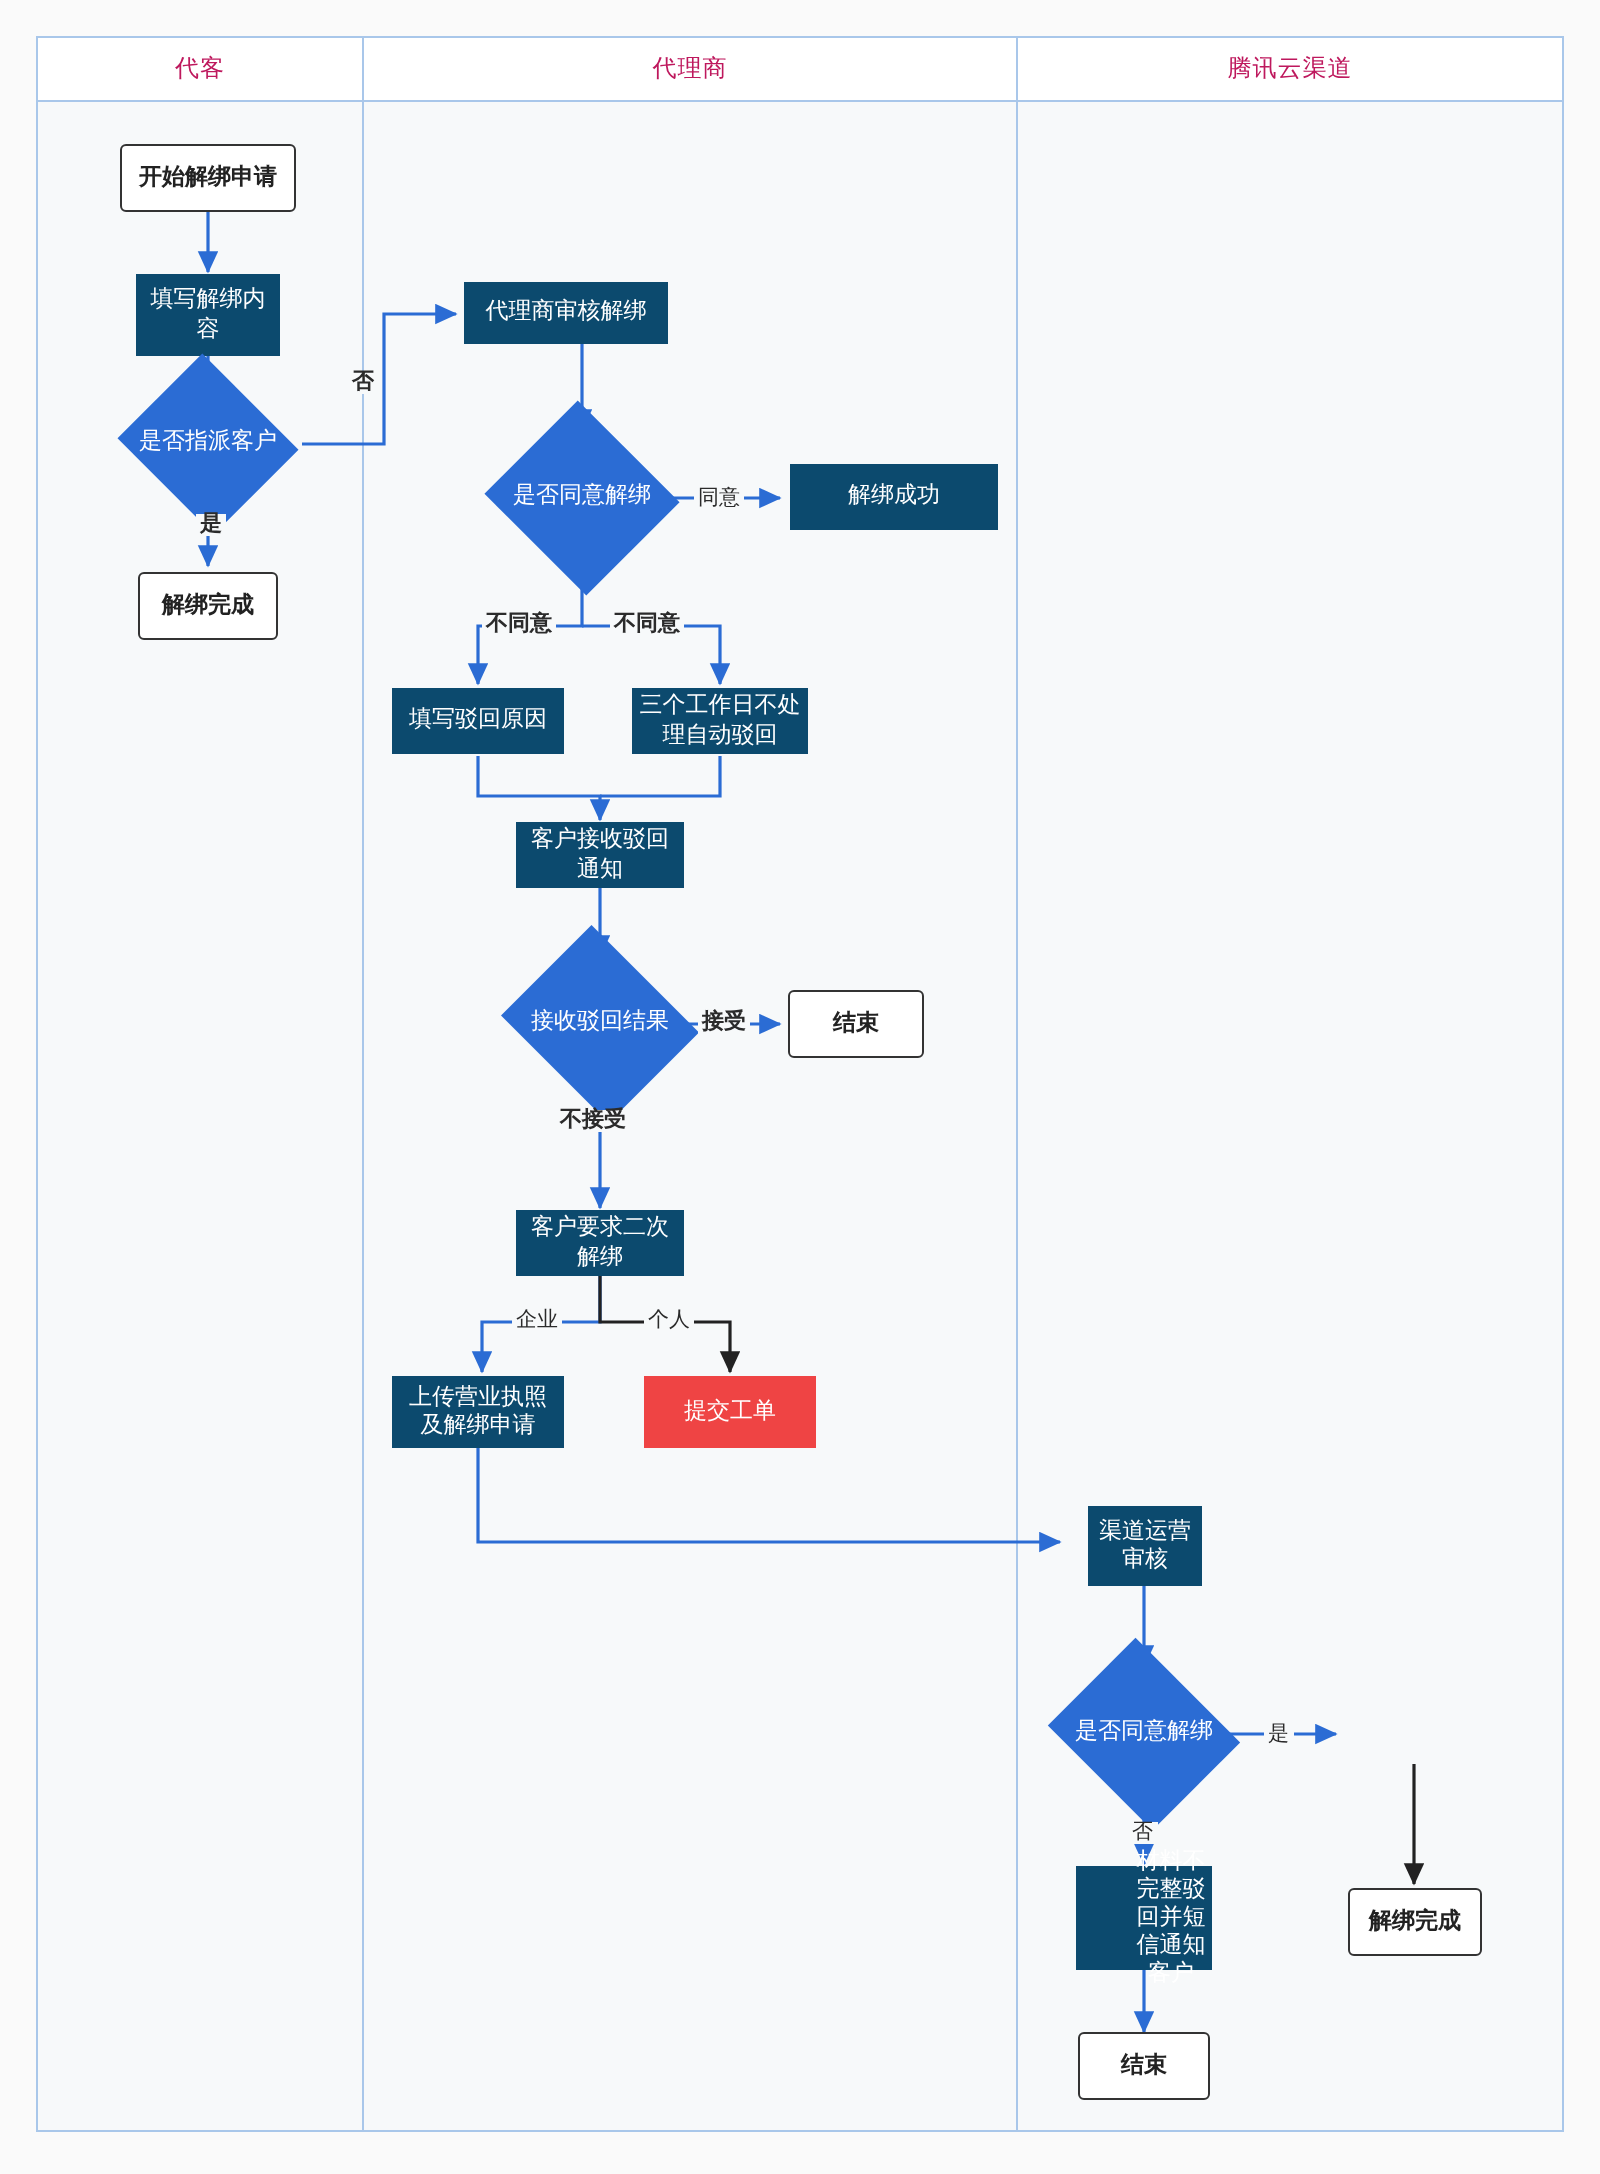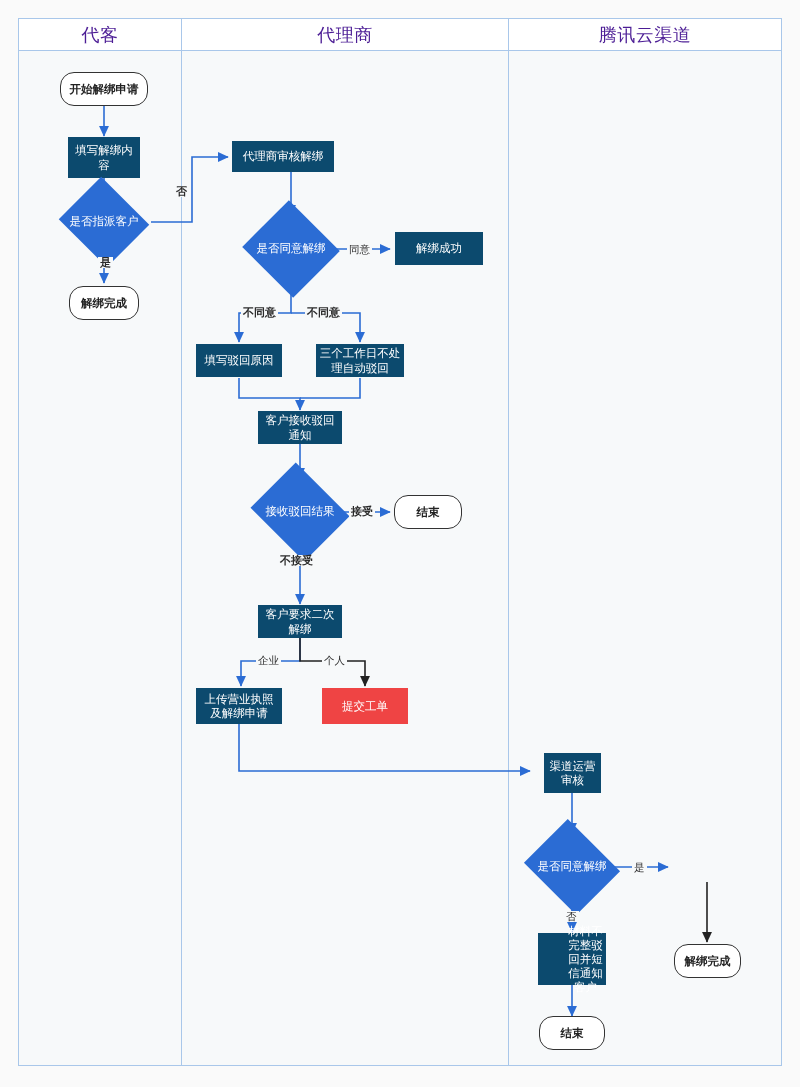--- a/index.html
+++ b/index.html
@@ -11,36 +11,36 @@
     position:absolute;left:18px;top:18px;width:764px;height:1048px;
     border:1px solid #a9c7ea;background:#f7f9fa;box-sizing:border-box;
   }
   .hdr-row{
     position:absolute;left:18px;top:18px;width:764px;height:33px;
     background:#ffffff;border:1px solid #a9c7ea;border-bottom:1px solid #a9c7ea;
     box-sizing:border-box;display:flex;
   }
   .hdr-cell{
     display:flex;align-items:center;justify-content:center;
-    color:#4c1d95;font-size:18px;letter-spacing:.5px;
+    color:#be185d;font-size:12px;letter-spacing:.5px;
     box-sizing:border-box;height:100%;
   }
   .hdr-cell.c1{width:163px;border-right:1px solid #a9c7ea;}
   .hdr-cell.c2{width:327px;border-right:1px solid #a9c7ea;}
   .hdr-cell.c3{flex:1;}
   .vline{position:absolute;top:51px;width:1px;height:1015px;background:#a9c7ea;}
   #v1{left:181px;} #v2{left:508px;}
 
   svg.edges{position:absolute;left:0;top:0;width:800px;height:1087px;pointer-events:none;}
 
   .node{position:absolute;box-sizing:border-box;display:flex;align-items:center;
         justify-content:center;text-align:center;line-height:1.22;}
   .proc{background:#0c4a6e;color:#fff;font-size:11.5px;padding:2px 3px;}
   .proc.alt{background:#ef4444;}
-  .term{background:#fff;border:1.6px solid #333;border-radius:14px;color:#222;
+  .term{background:#fff;border:1.6px solid #333;border-radius:3px;color:#222;
         font-size:11.5px;font-weight:600;}
   .diamond-wrap{position:absolute;}
   .diamond-wrap .dshape{position:absolute;left:0;top:0;width:100%;height:100%;
         background:#2b6cd4;transform:rotate(45deg);}
   .diamond-wrap .dtext{position:absolute;left:50%;top:50%;transform:translate(-50%,-50%);
         color:#fff;font-size:11.5px;white-space:nowrap;text-align:center;line-height:1.2;}
 
   .elabel{position:absolute;font-size:10.5px;color:#2b2b2b;background:#f7f9fa;
           padding:0 2px;white-space:nowrap;line-height:1;}
   .elabel.bold{font-weight:700;font-size:11px;}
@@ -114,21 +114,21 @@
   <div class="elabel bold" style="left:174px;top:186px;">否</div>
   <div class="elabel bold" style="left:98px;top:257px;">是</div>
 
   <div class="node proc" style="left:232px;top:141px;width:102px;height:31px;">代理商审核解绑</div>
 
   <div class="diamond-wrap" style="left:255px;top:216px;width:72px;height:66px;">
     <div class="dshape"></div>
     <div class="dtext">是否同意解绑</div>
   </div>
 
-  <div class="node proc" style="left:395px;top:232px;width:88px;height:33px;">解绑成功</div>
+  <div class="node proc" style="left:395px;top:232px;width:104px;height:33px;">解绑成功</div>
 
   <div class="node proc" style="left:196px;top:344px;width:86px;height:33px;">填写驳回原因</div>
 
   <div class="node proc" style="left:316px;top:344px;width:88px;height:33px;">三个工作日不处理自动驳回</div>
 
   <div class="node proc" style="left:258px;top:411px;width:84px;height:33px;">客户接收驳回通知</div>
 
   <div class="diamond-wrap" style="left:262px;top:480px;width:76px;height:64px;">
     <div class="dshape"></div>
     <div class="dtext">接收驳回结果</div>

